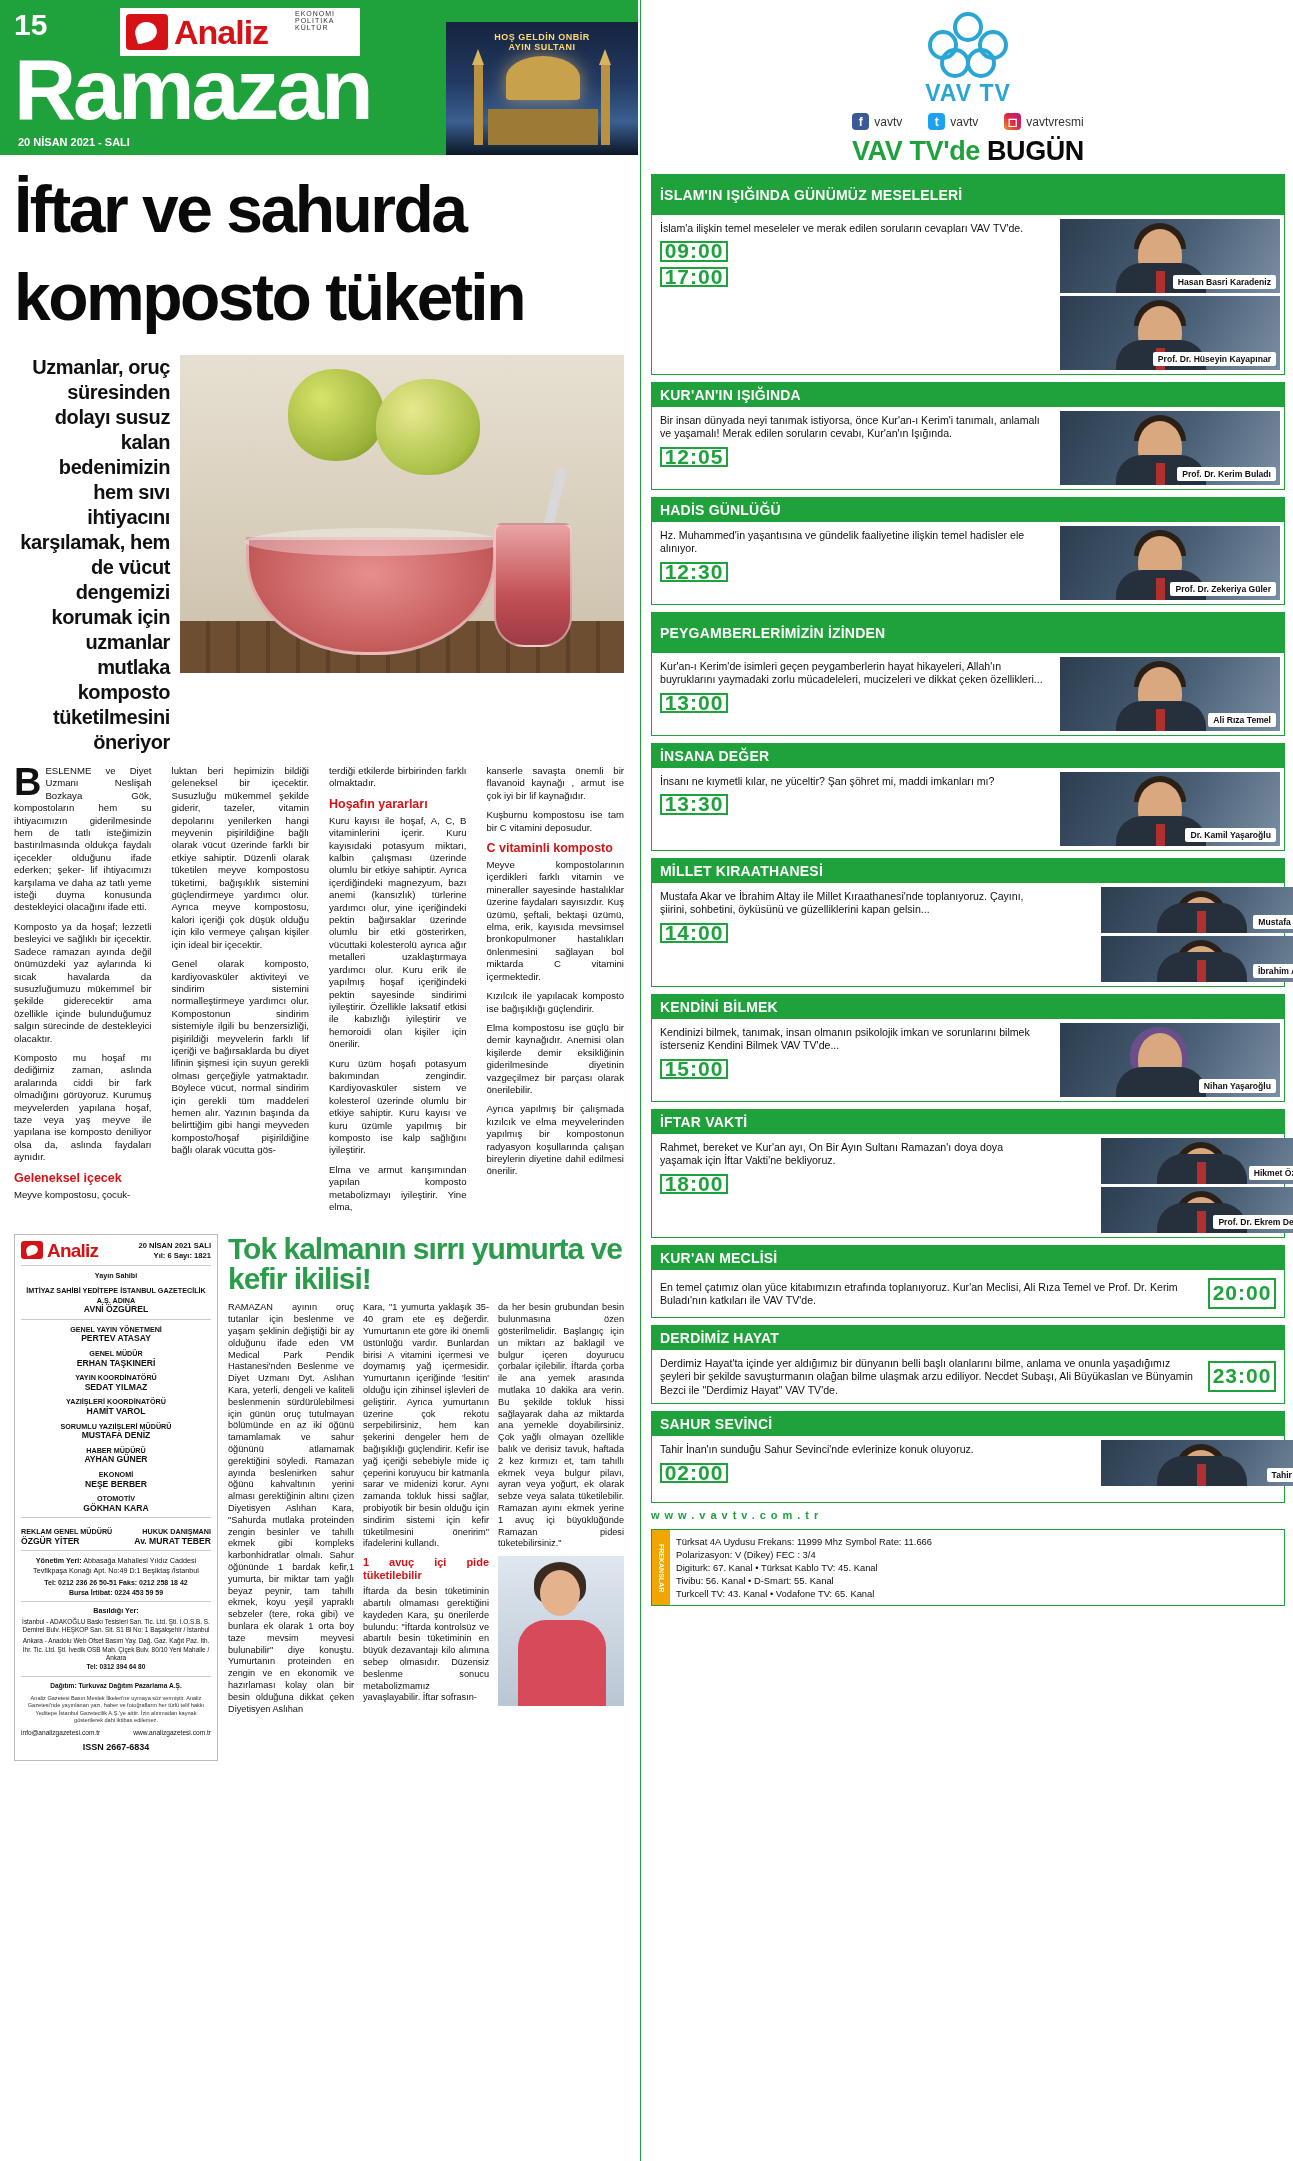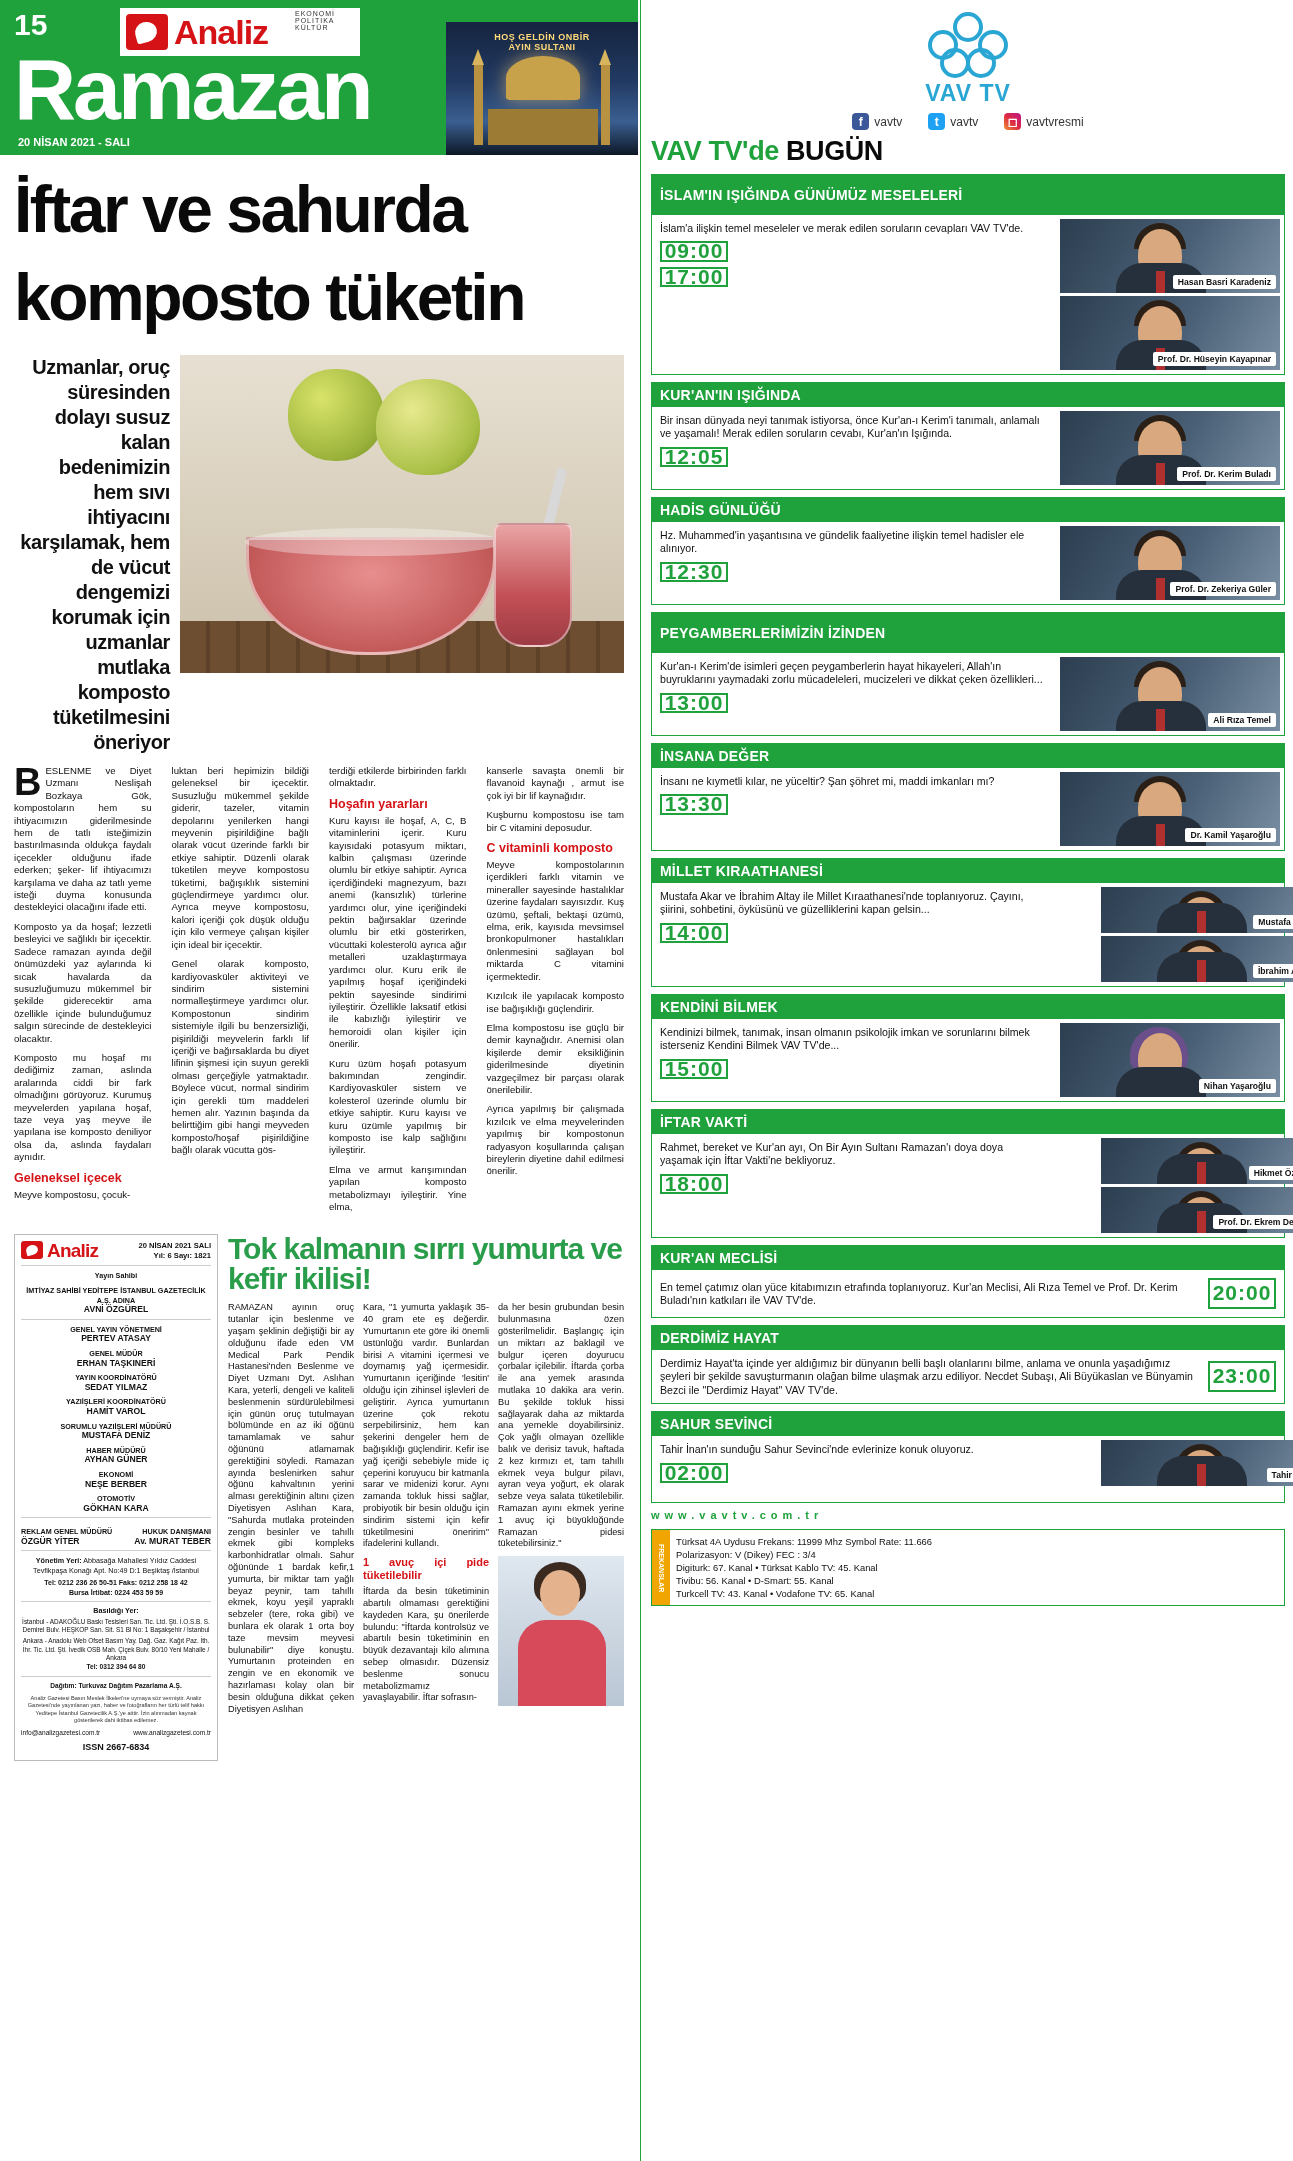--- a/index.html
+++ b/index.html
@@ -189,21 +189,21 @@
   }
   .pf1{left:27px;top:0;} .pf2{left:2px;top:18px;} .pf3{left:52px;top:18px;}
   .pf4{left:14px;top:36px;} .pf5{left:40px;top:36px;}
   .vav-name { font-size: 23px; font-weight: bold; color: #2aa6d4; letter-spacing: 1px; margin-top: 2px; }
   .socials { display: flex; justify-content: center; gap: 26px; align-items: center; margin-top: 6px; font-size: 12px; color: #333; }
   .soc { display: flex; align-items: center; gap: 5px; }
   .soc-ic { width: 17px; height: 17px; border-radius: 4px; background: #3b5998; color: #fff; font-size: 12px; font-weight: bold; display:flex; align-items:center; justify-content:center;}
   .soc-tw { background: #1da1f2; }
   .soc-ig { background: linear-gradient(45deg,#f09433,#dc2743,#bc1888); }
   .bugun {
-    text-align: left; color: #1fa13c; font-size: 27px; font-weight: bold;
+    text-align: center; color: #1fa13c; font-size: 27px; font-weight: bold;
     margin-top: 6px; letter-spacing: -.4px;
   }
   .bugun b { color: #0a0a0a; }
 
   .prog {
     border: 1px solid #1fa13c; margin-top: 7px; position: relative;
     display: flex; min-height: 92px; background: #fff;
   }
   .prog-head {
     position: absolute; left: 0; top: 0; right: 0; height: 24px;

